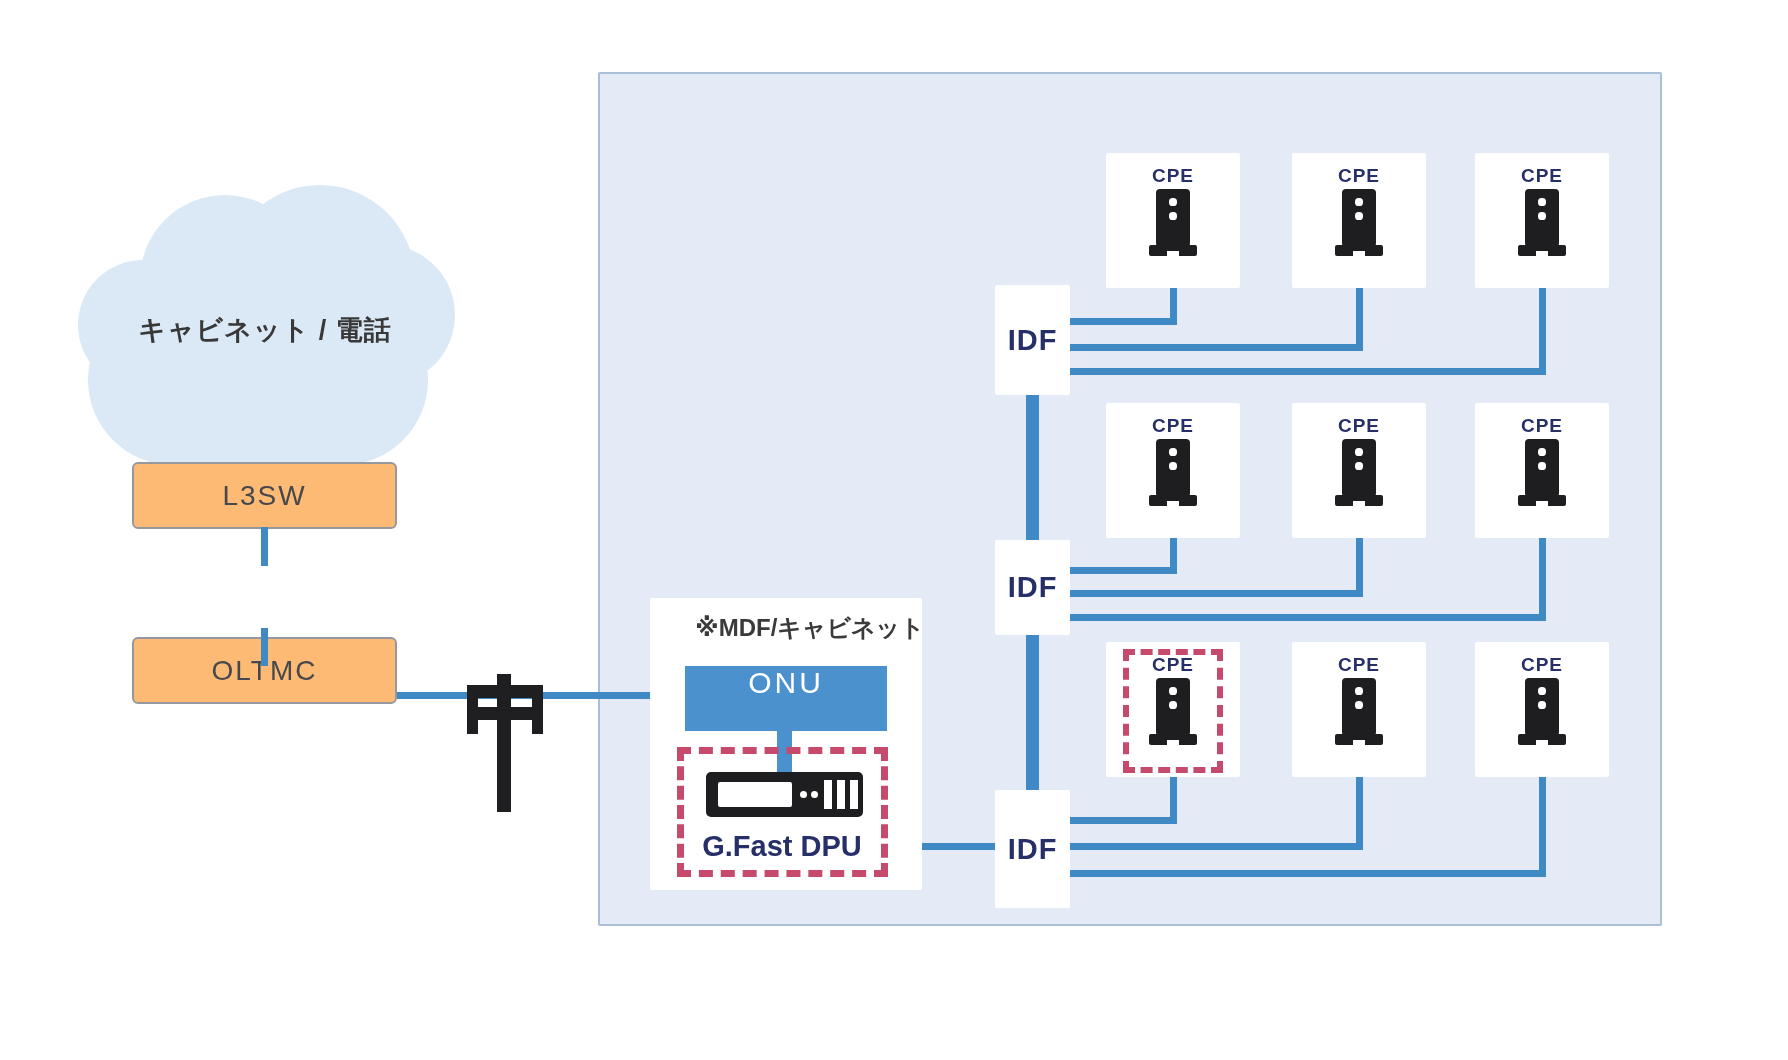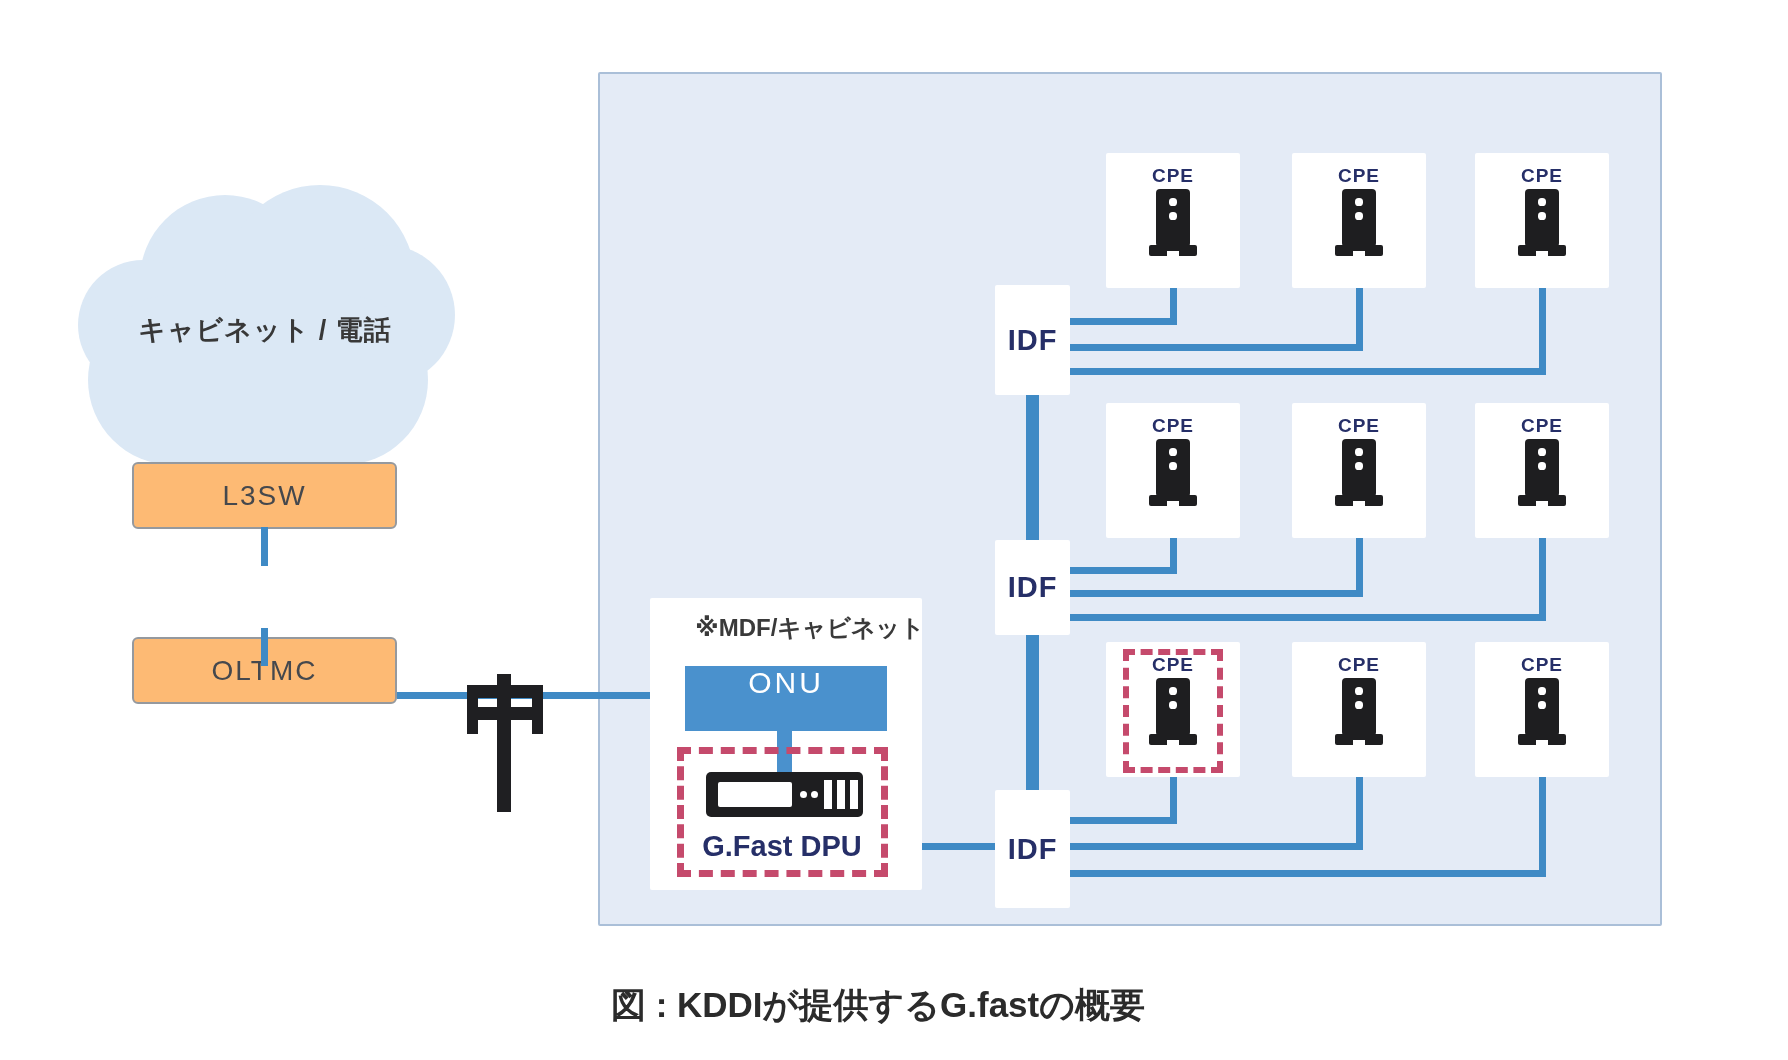--- a/index.html
+++ b/index.html
@@ -268,15 +268,14 @@
       <div class="cpe-body">
         <div class="cpe-dot" style="top:9px;"></div>
         <div class="cpe-dot" style="top:23px;"></div>
       </div>
       <div class="cpe-base">
         <div class="cpe-notch"></div>
       </div>
     </div>
   </div>
 
-  <div class="caption">図 : KDDIが提供するG.fastの概要</div>
 
 </div>
 
 </body></html>

